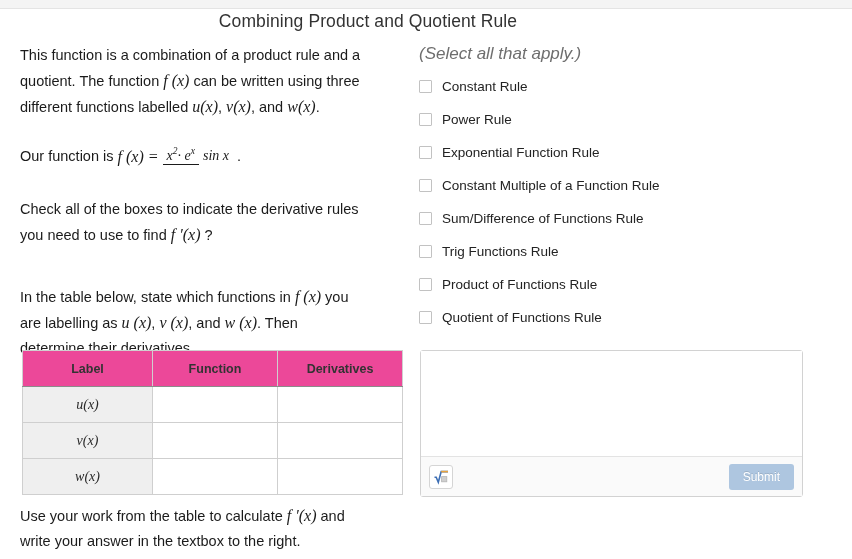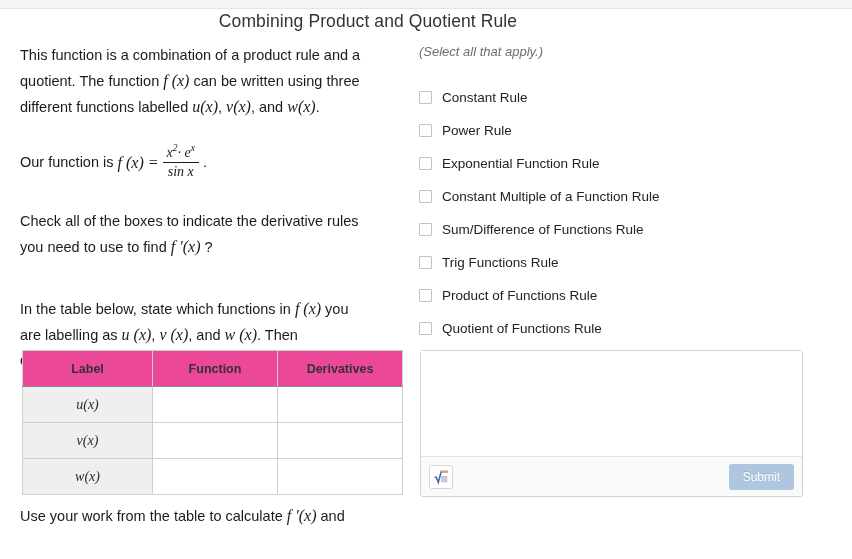--- a/index.html
+++ b/index.html
@@ -54,21 +54,20 @@
   }
   .fn-line {
     margin-top: 24px;
     font-size: 14.5px;
     line-height: 25px;
     display: flex;
     align-items: center;
   }
   .frac {
     display: inline-flex;
-    flex-direction: column;
     align-items: center;
     vertical-align: middle;
     margin: 0 4px;
     font-family: "Liberation Serif", serif;
     font-style: italic;
     font-size: 14px;
     position: relative;
     top: -1px;
   }
   .frac .num {
@@ -131,24 +130,24 @@
   }
 
   
   .right-col {
     position: absolute;
     left: 419px;
     top: 44px;
     width: 390px;
   }
   .select-hint {
-    font-size: 13px;
+    font-size: 17px;
     font-style: italic;
     color: #6e6e6e;
-    margin-bottom: 27px;
+    margin-bottom: 11px;
   }
   .chk-row {
     display: flex;
     align-items: center;
     height: 22px;
     margin-bottom: 11px;
   }
   .chk-box {
     width: 13px;
     height: 13px;
@@ -292,20 +291,21 @@
       <td class="blank"></td>
       <td class="blank"></td>
     </tr>
   </tbody>
 </table>
 
 <div class="bottom-note">
   <span>Use your work from the table to calculate</span>
   <span class="m">f ′(x)</span>
   <span>and</span><br>
+  <span>write your answer in the textbox to the right.</span>
 </div>
 
 <div class="right-col">
   <div class="select-hint">(Select all that apply.)</div>
 
   <div class="chk-row">
     <span class="chk-box"></span>
     <span class="chk-label">Constant Rule</span>
   </div>
   <div class="chk-row">

